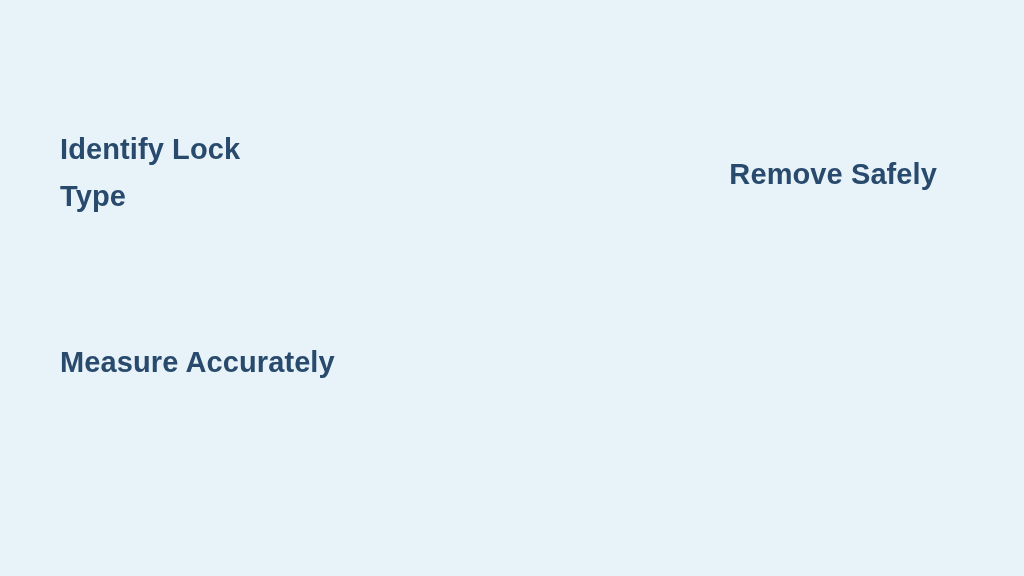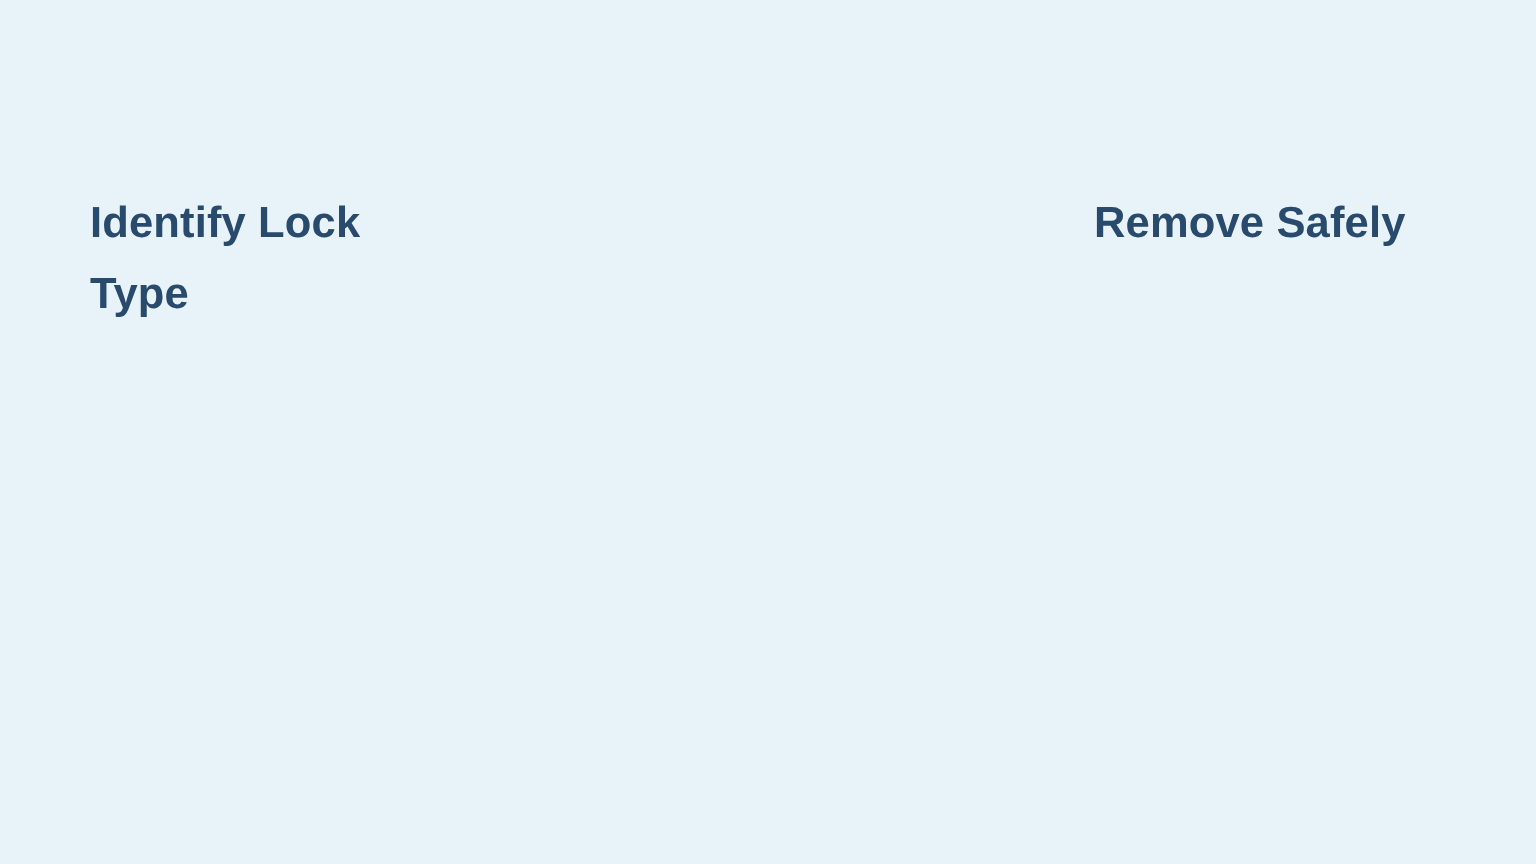--- a/index.html
+++ b/index.html
@@ -43,20 +43,21 @@
   }
 
   .step-col-left {
     justify-content: flex-start;
     text-align: left;
   }
 
   .step-col-right {
     justify-content: flex-end;
     text-align: right;
+    margin-top: 25px;
   }
 
   .step-row-1 {
     padding-top: 126px;
   }
 
   .step-row-2 {
     padding-top: 126px;
   }
 
@@ -88,20 +89,23 @@
 
     <div class="step step-col-left step-row-1">
       <div class="step-label step-label-narrow">Identify Lock
 Type</div>
     </div>
 
     <div class="step step-col-right step-row-1">
       <div class="step-label step-label-narrow">Remove Safely</div>
     </div>
 
+    <div class="step step-col-left step-row-2">
+      <div class="step-label step-label-wide">Measure Accurately</div>
+    </div>
 
 
     <div></div>
     <div></div>
 
   </div>
 
 </div>
 
 </body></html>

